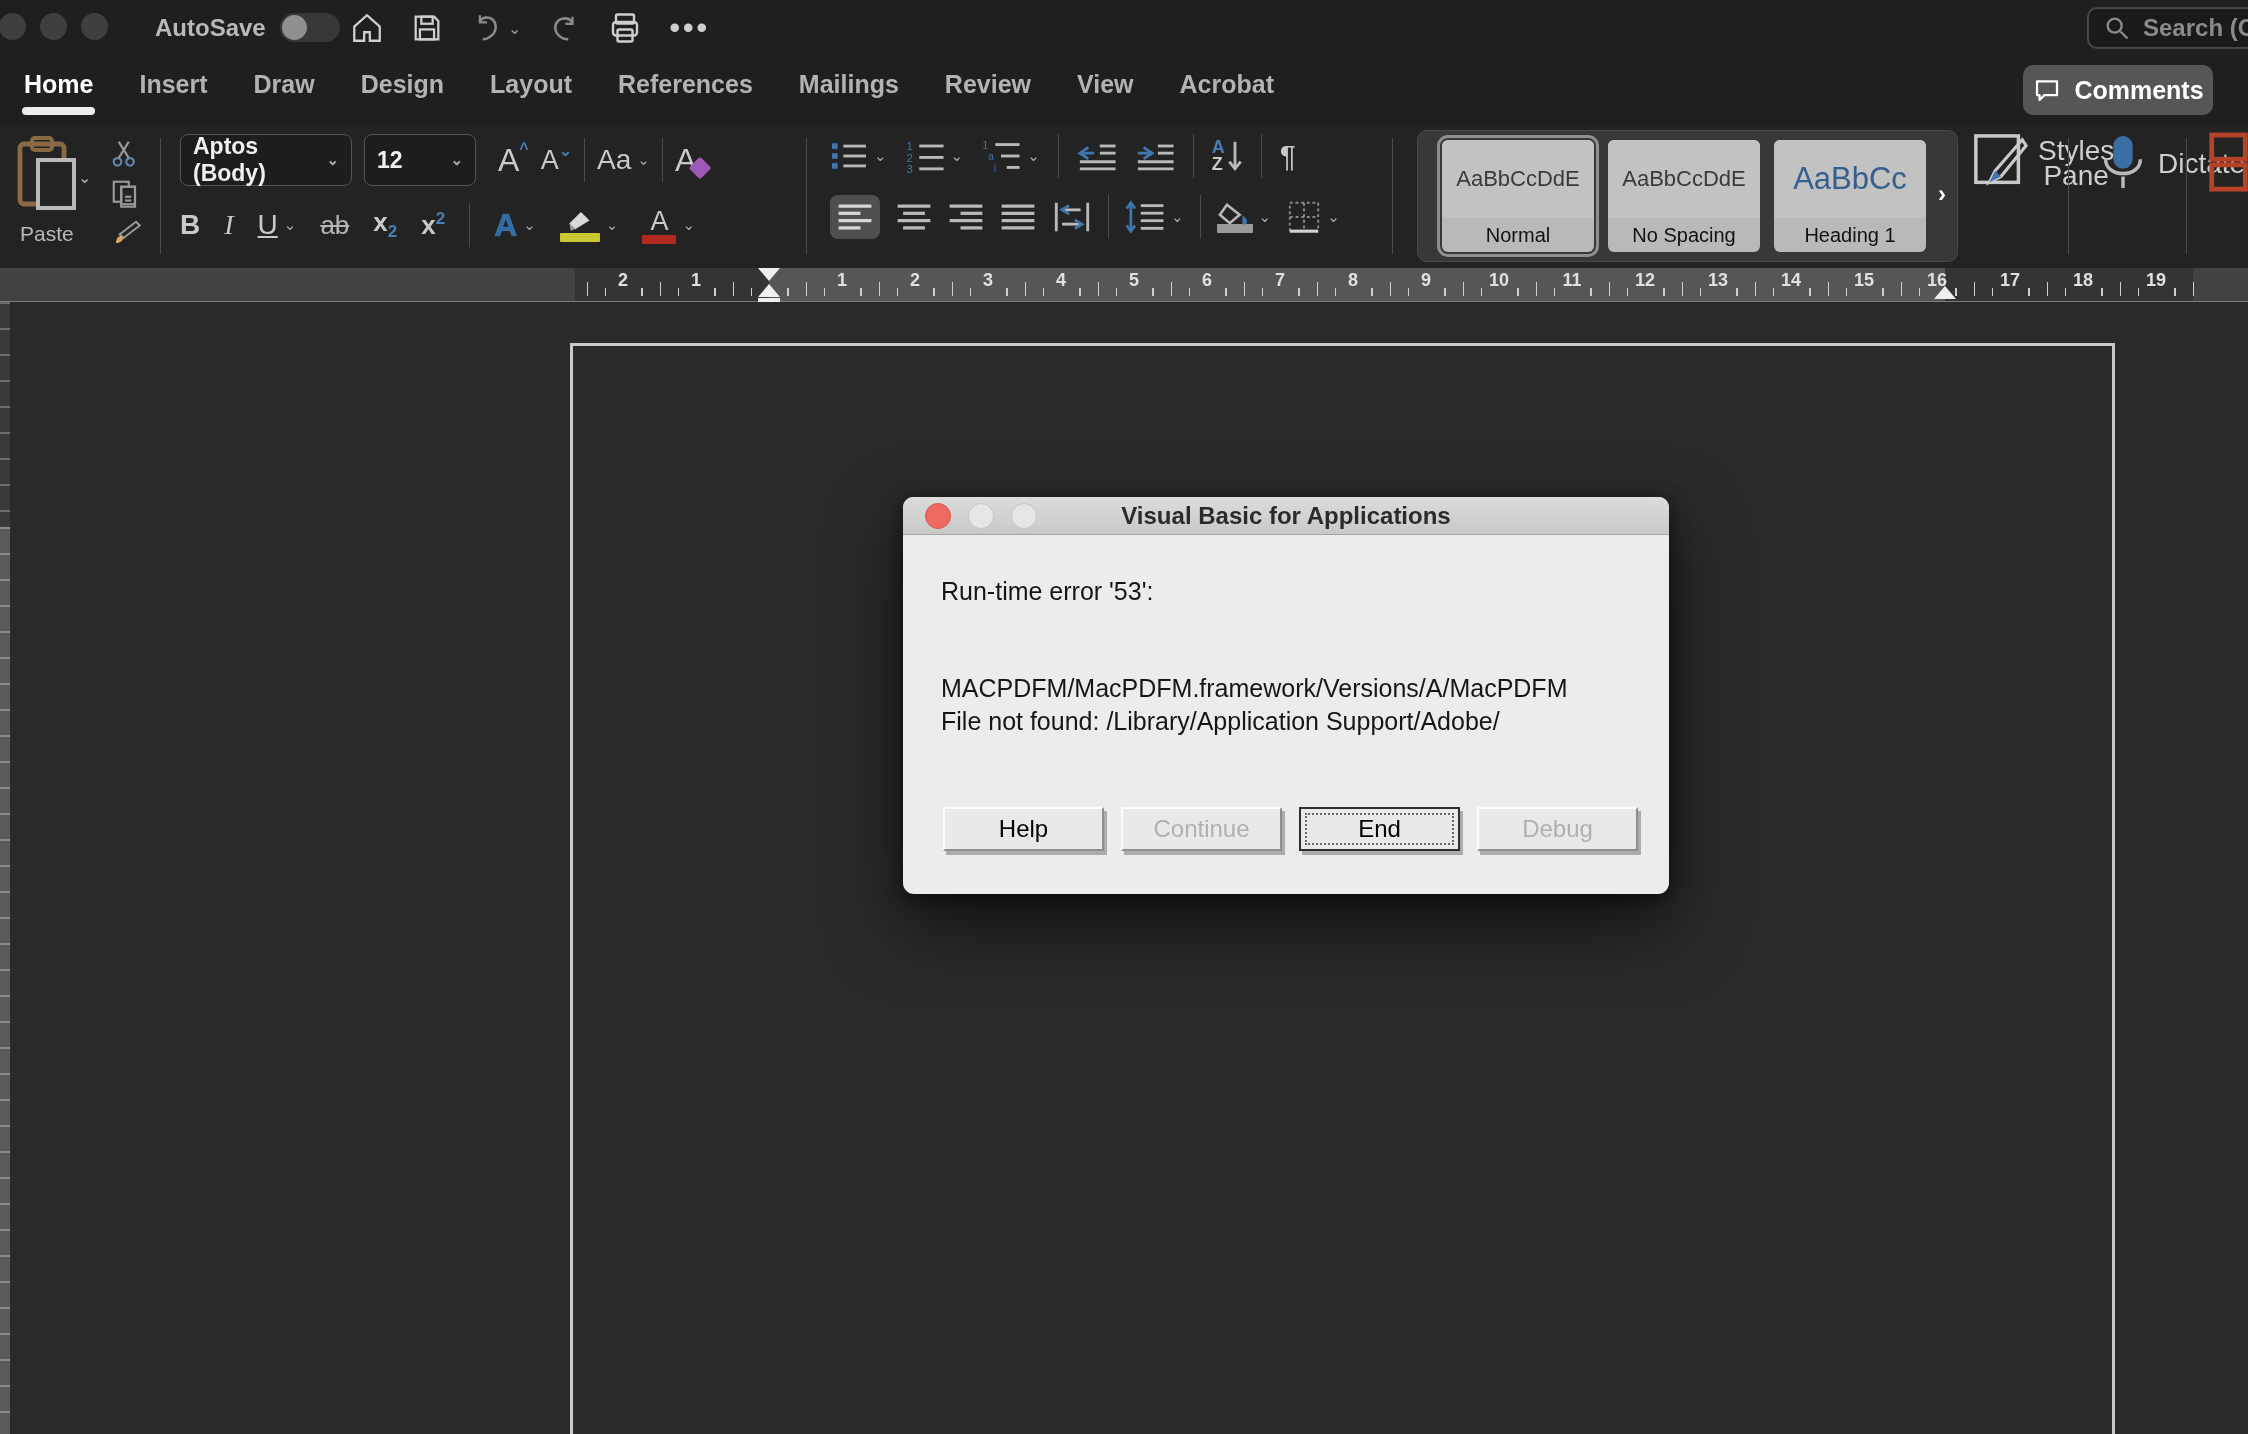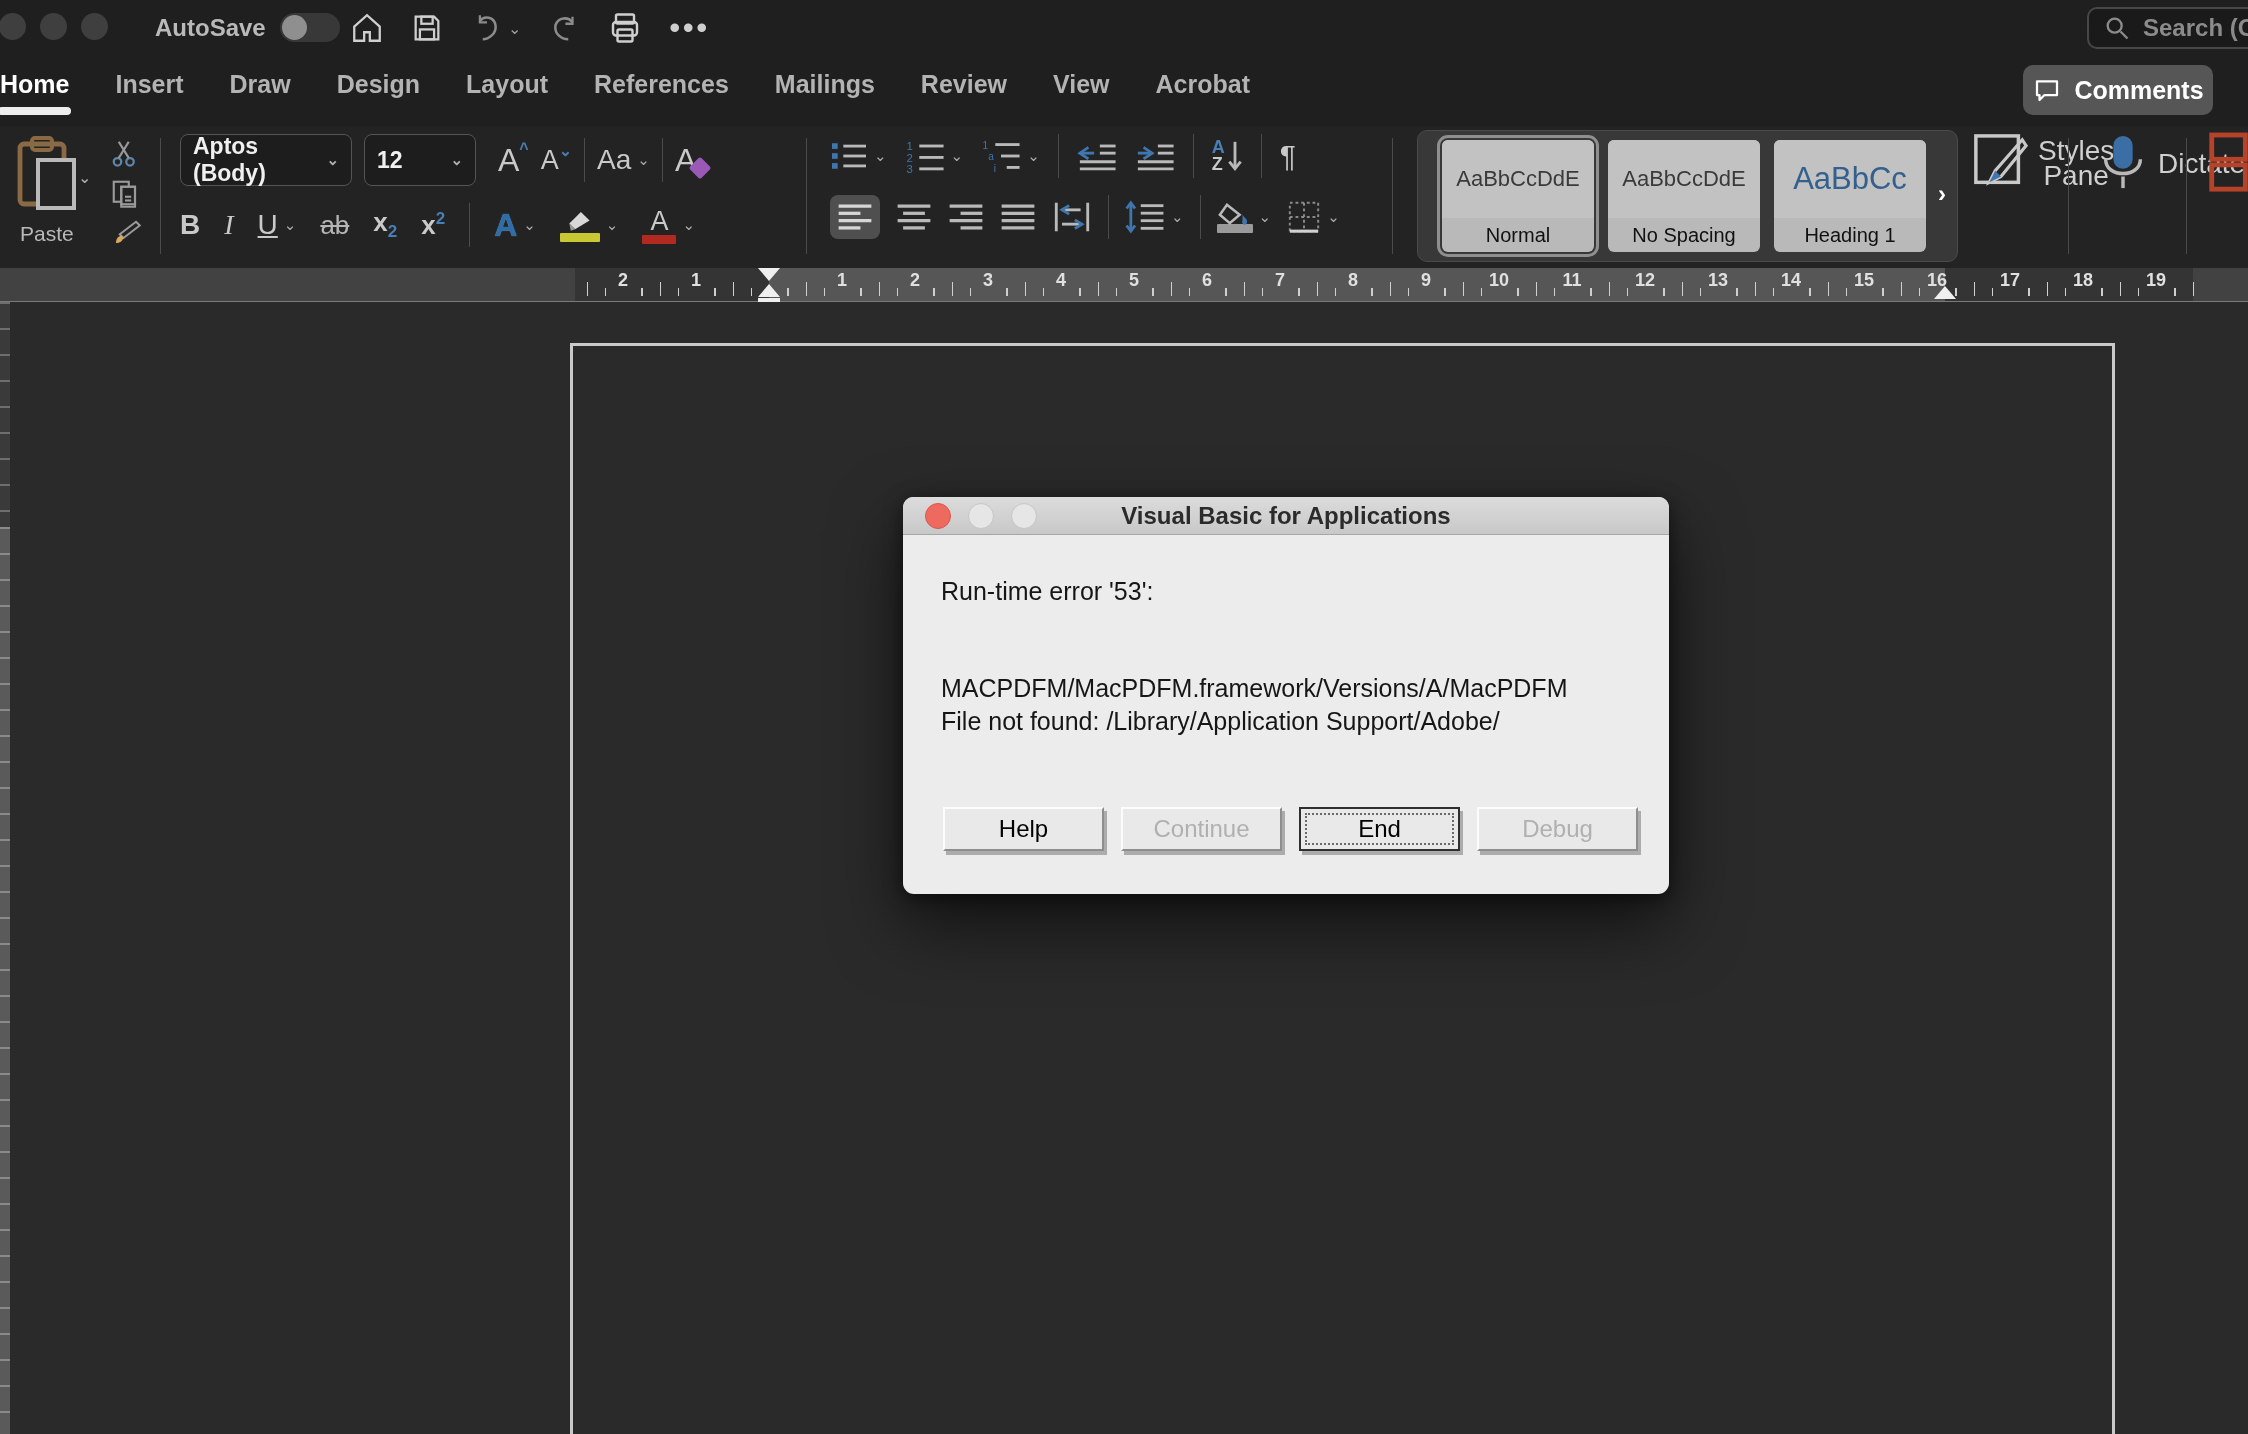--- a/index.html
+++ b/index.html
@@ -19,21 +19,21 @@
   .tb-ic.dim { color:#8b8b8b; }
   .chev { font-size:16px; color:#9a9a9a; margin-left:4px; }
   .doc-title { position:absolute; left:0; right:0; top:12px; text-align:right; color:#f97316;
                font-size:25px; font-weight:700; }
   .searchbox { position:absolute; left:2087px; top:7px; width:200px; height:42px; border:2px solid #474747;
                border-radius:10px; background:#1a1a1a; display:flex; align-items:center; gap:12px;
                padding-left:14px; color:#8b8b8b; font-size:24px; font-weight:700; overflow:hidden; white-space:nowrap; }
 
   
   .tabsrow { position:absolute; left:0; top:56px; width:2248px; height:70px; background:#1f1f1f; }
-  .tabs { position:absolute; left:0; top:14px; display:flex; gap:46px; }
+  .tabs { position:absolute; left:24px; top:14px; display:flex; gap:46px; }
   .tab { color:#b3b3b3; font-size:25px; font-weight:700; position:relative; cursor:default; }
   .tab.active { color:#ffffff; }
   .tab.active::after { content:""; position:absolute; left:-2px; right:-2px; bottom:-16px; height:8px;
                        border-radius:4px; background:#ededed; }
   .comments-btn { position:absolute; left:2023px; top:9px; width:190px; height:50px; border-radius:10px;
                   background:#565656; color:#fff; display:flex; align-items:center; justify-content:center;
                   gap:12px; font-size:25px; font-weight:700; }
 
   
   .ribbon { position:absolute; left:0; top:126px; width:2248px; height:142px; background:#232323; }

